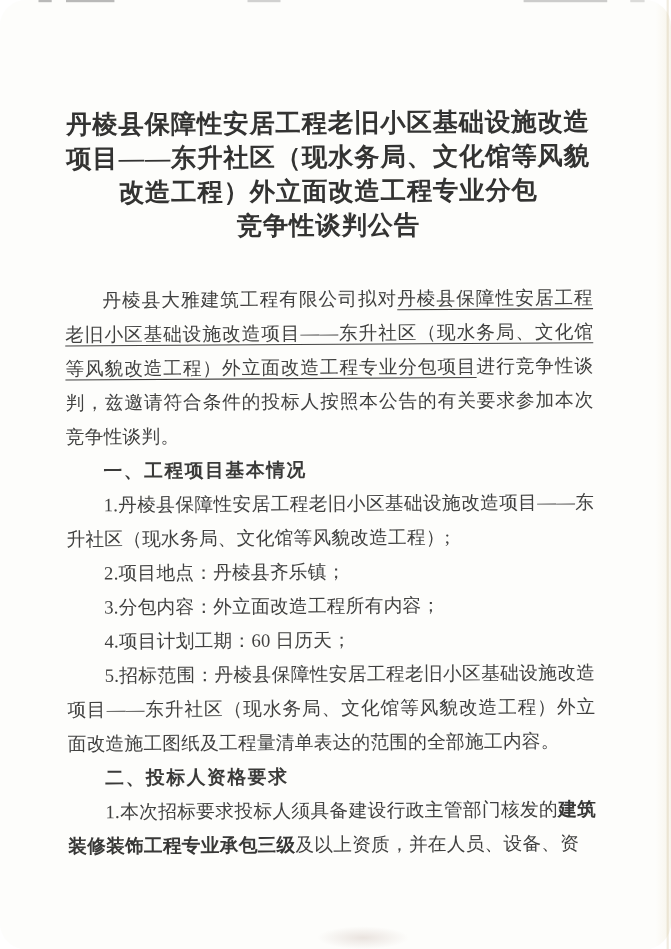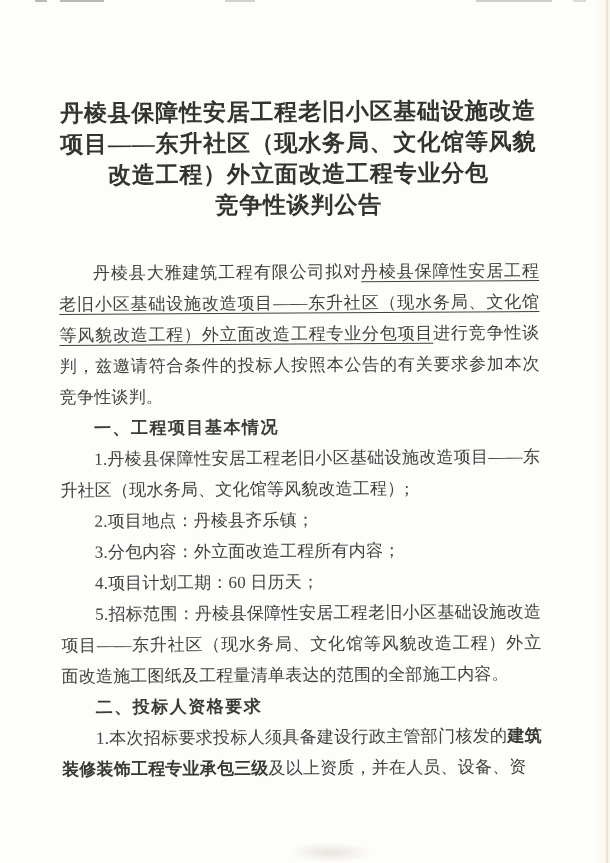--- a/index.html
+++ b/index.html
@@ -14,20 +14,21 @@
   }
   .page {
     position: relative;
     width: 610px;
     height: 863px;
     background:
       linear-gradient(to left, rgba(222, 205, 160, 0.18), rgba(255,255,255,0) 14px),
       #fdfdfb;
     font-family: "Liberation Serif", "DejaVu Serif", serif;
     color: #3e3e3e;
+    border-radius: 24px;
   }
   
   .edge-mark {
     position: absolute;
     top: 0;
     height: 2px;
     background: #9b9b9b;
     opacity: 0.7;
   }
   .edge-mark.m1 { left: 35px;  width: 12px; }

